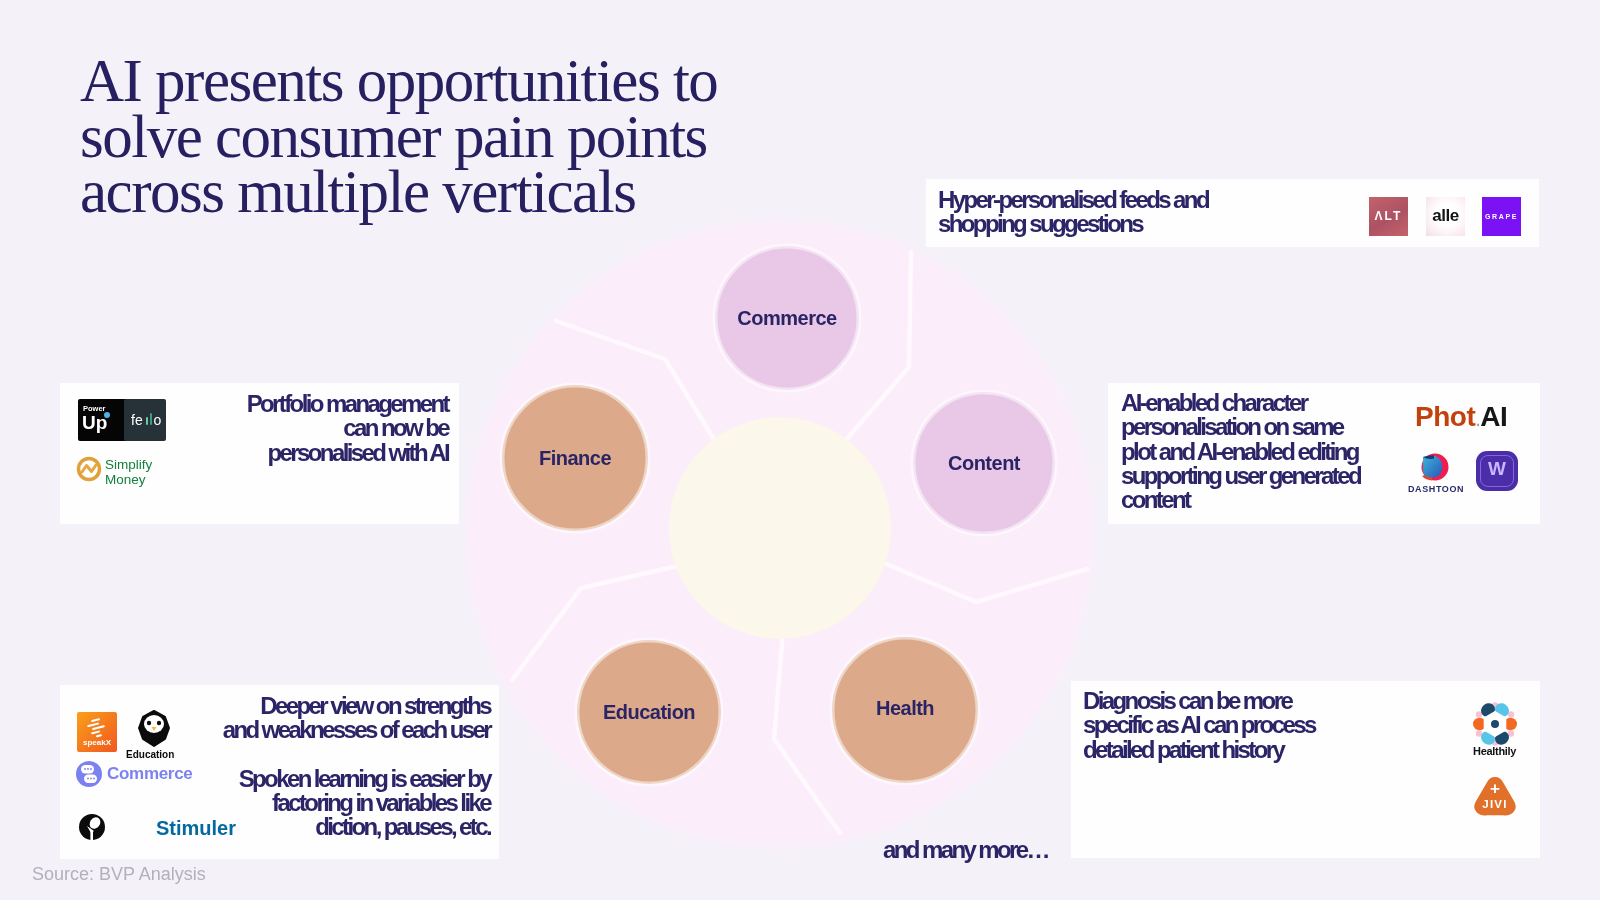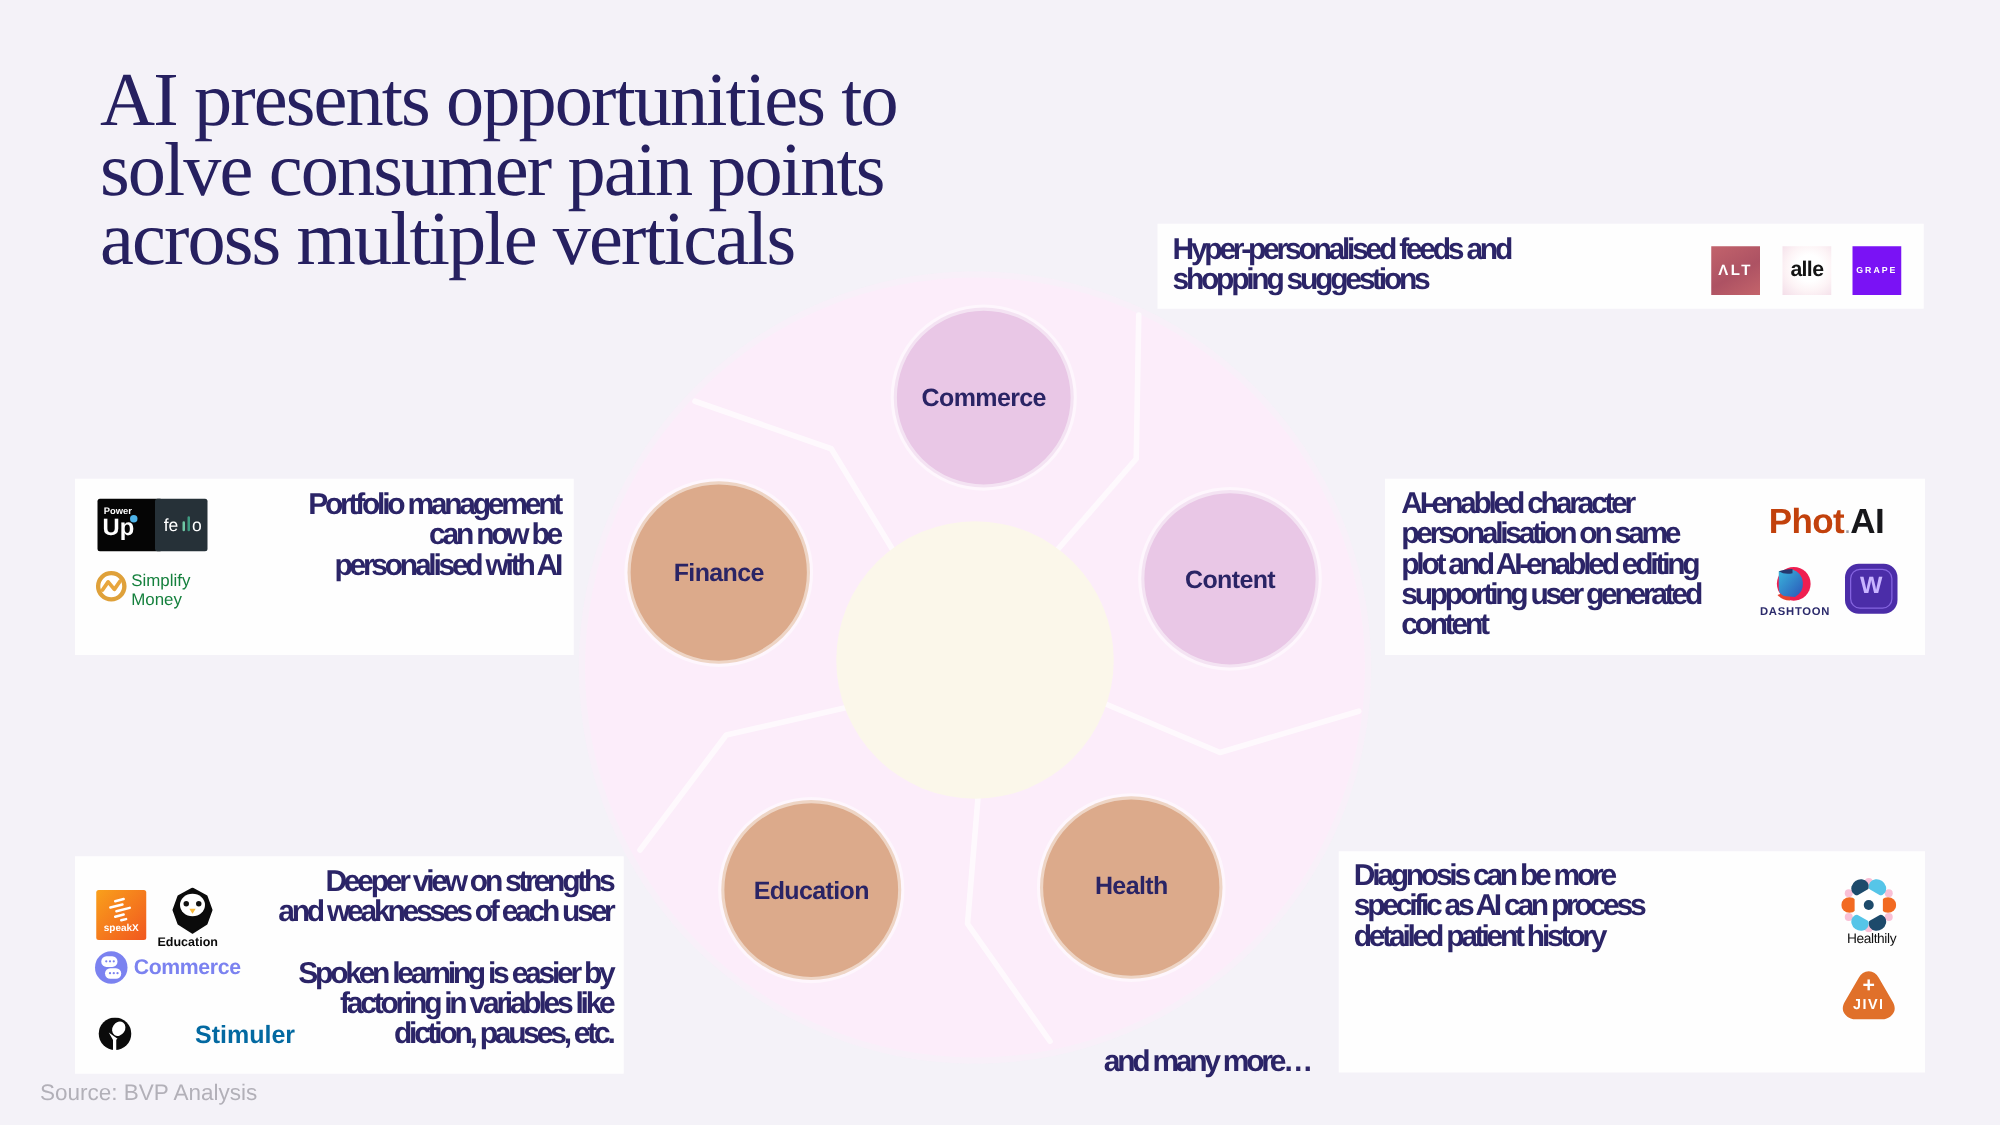--- a/index.html
+++ b/index.html
@@ -163,21 +163,21 @@
       <ellipse cx="15" cy="8" rx="7.2" ry="6.4" fill="#1d4a6b" transform="rotate(-35 15 8)"></ellipse>
       <ellipse cx="29" cy="8" rx="7.2" ry="6.4" fill="#56c5e8" transform="rotate(35 29 8)"></ellipse>
       <ellipse cx="6.6" cy="22" rx="6.6" ry="6.2" fill="#f26a22"></ellipse>
       <ellipse cx="37.4" cy="22" rx="6.6" ry="6.2" fill="#f26a22"></ellipse>
       <ellipse cx="15" cy="36" rx="7.2" ry="6.4" fill="#56c5e8" transform="rotate(35 15 36)"></ellipse>
       <ellipse cx="29" cy="36" rx="7.2" ry="6.4" fill="#1d4a6b" transform="rotate(-35 29 36)"></ellipse>
       <path d="M22,9 L33.3,15.5 L33.3,28.5 L22,35 L10.7,28.5 L10.7,15.5 Z" fill="#fff"></path>
       <circle cx="22" cy="22" r="4" fill="#1d4a6b"></circle>
     </g>
   </svg>
-  <div class="abs" style="left:402px;top:64px;width:44px;text-align:right;color:#111;font-size:11px;font-weight:400;letter-spacing:-0.3px;">Healthily</div>
+  <div class="abs" style="left:402px;top:64px;width:44px;text-align:left;color:#111;font-size:11px;font-weight:700;letter-spacing:-0.3px;">Healthily</div>
 
   <svg class="abs" style="left:402px;top:95px" width="44" height="41" viewBox="0 0 44 41">
     <path d="M22,0.9 C25.5,0.9 28.2,2.7 30,6.2 L41.5,26 C43.3,29.6 43.3,33 40.7,35.8 C38,38.9 34.5,39.9 30,39.3 L14,39.3 C9.5,39.9 6,38.9 3.3,35.8 C0.7,33 0.7,29.6 2.5,26 L14,6.2 C15.8,2.7 18.5,0.9 22,0.9 Z" fill="#e0702a"></path>
     <text x="22" y="17.5" font-size="17" font-weight="bold" fill="#fff" text-anchor="middle" font-family="Liberation Sans,sans-serif">+</text>
     <text x="22" y="31.5" font-size="11.5px" font-weight="bold" fill="#fff" text-anchor="middle" letter-spacing="1.2" font-family="Liberation Sans,sans-serif">JIVI</text>
   </svg>
 </div>
 
 <div class="abs ct" style="left:883px;top:838px;">and many more…</div>
 <div class="abs" style="left:32px;top:864px;color:#b2b0b8;font-size:18px;">Source: BVP Analysis</div>

